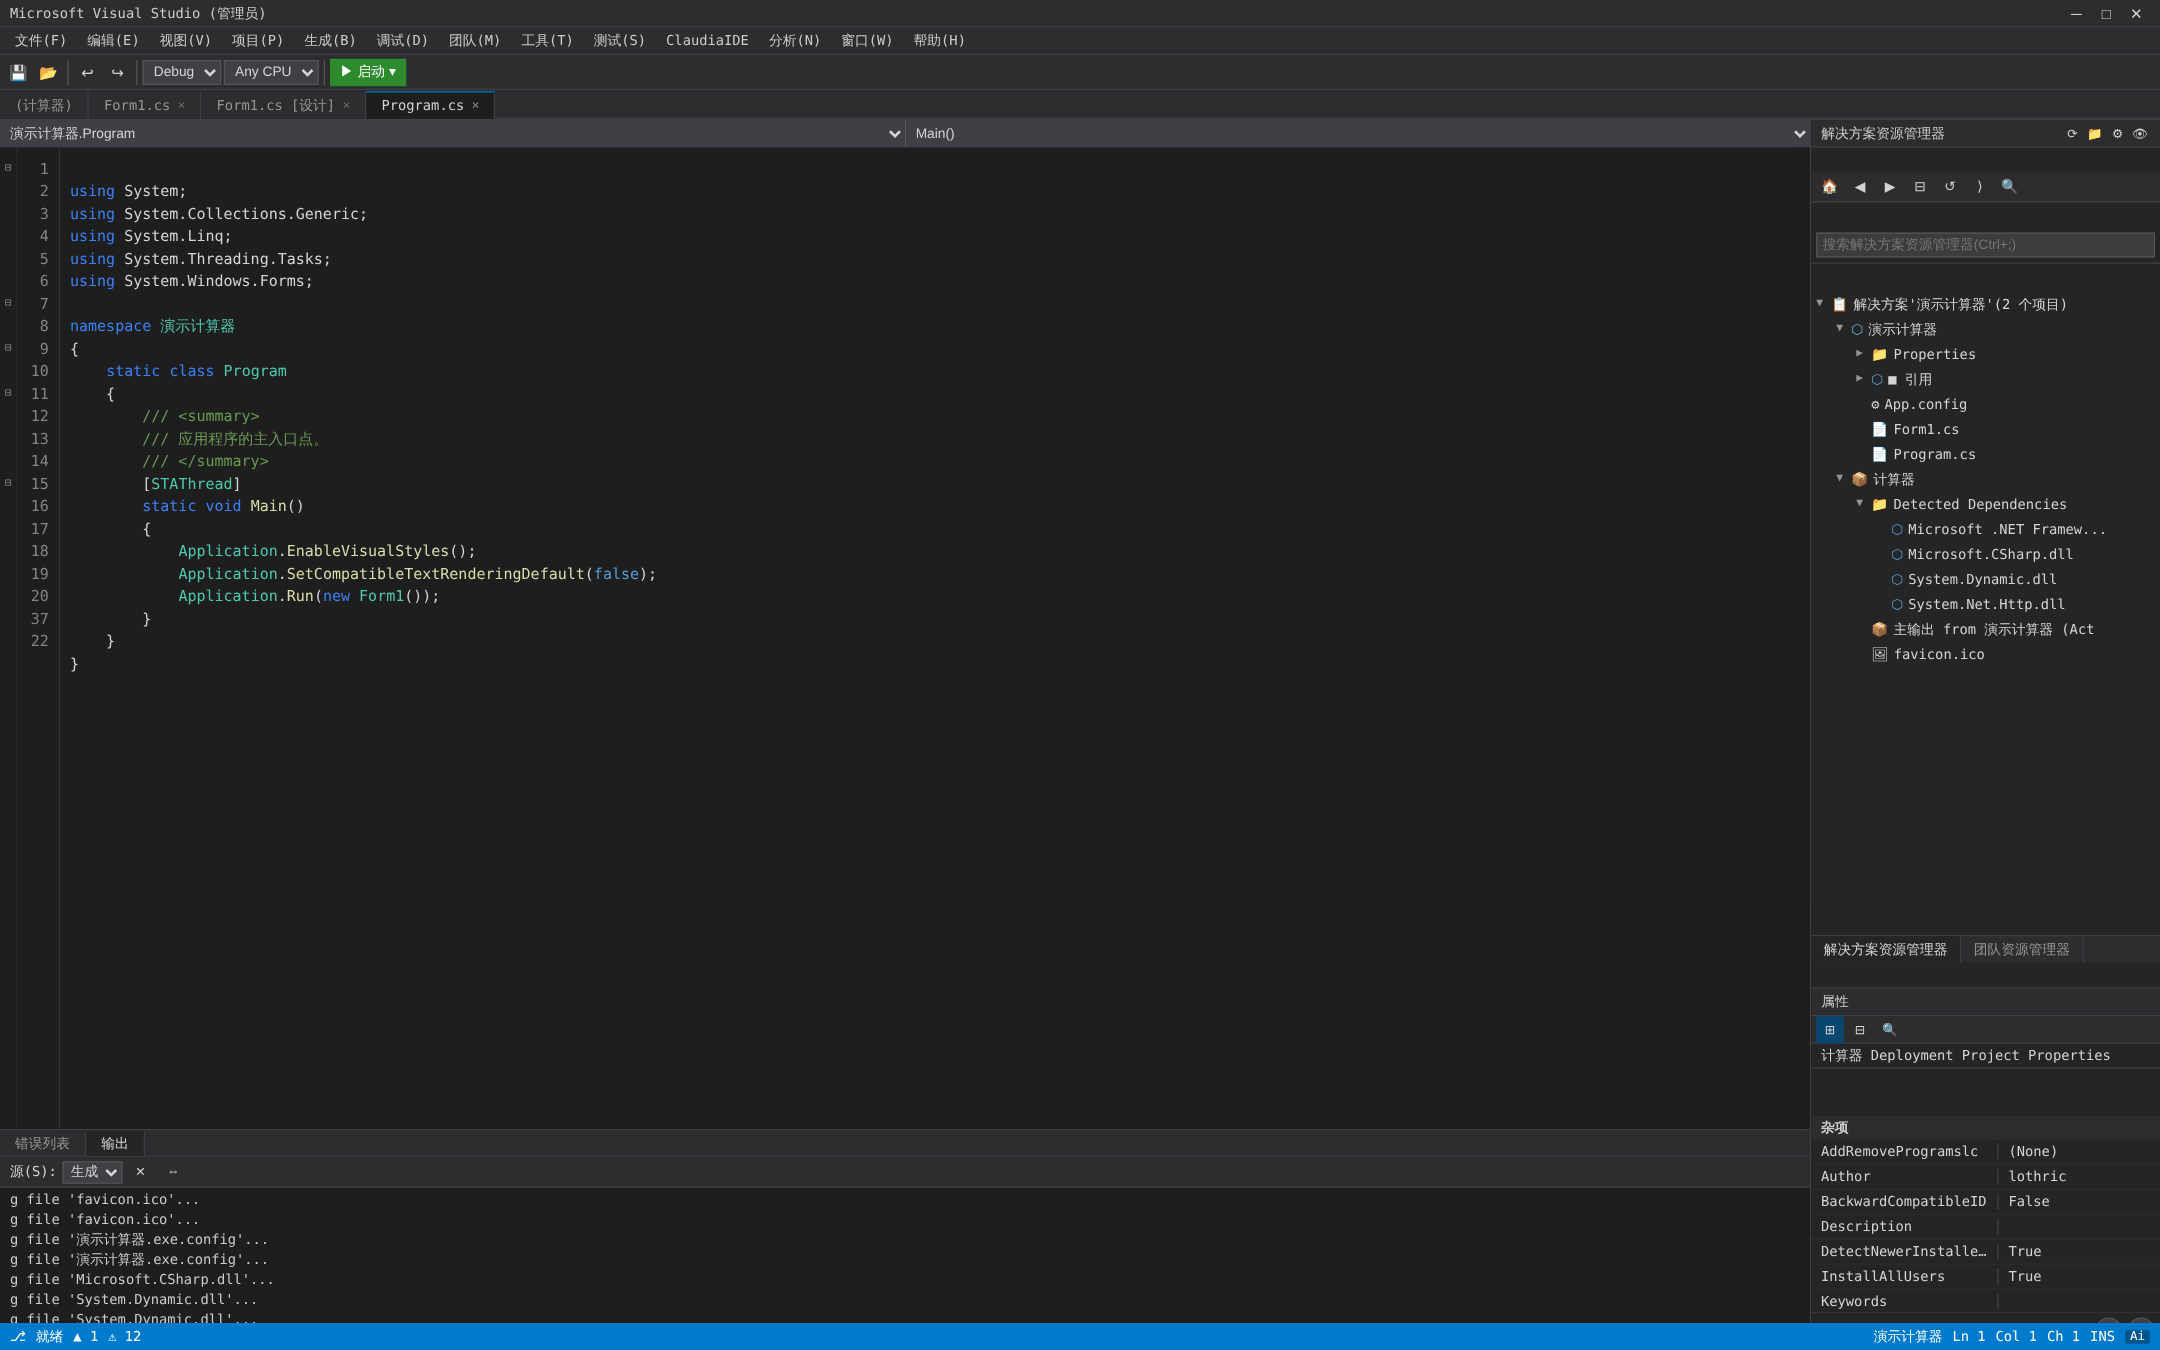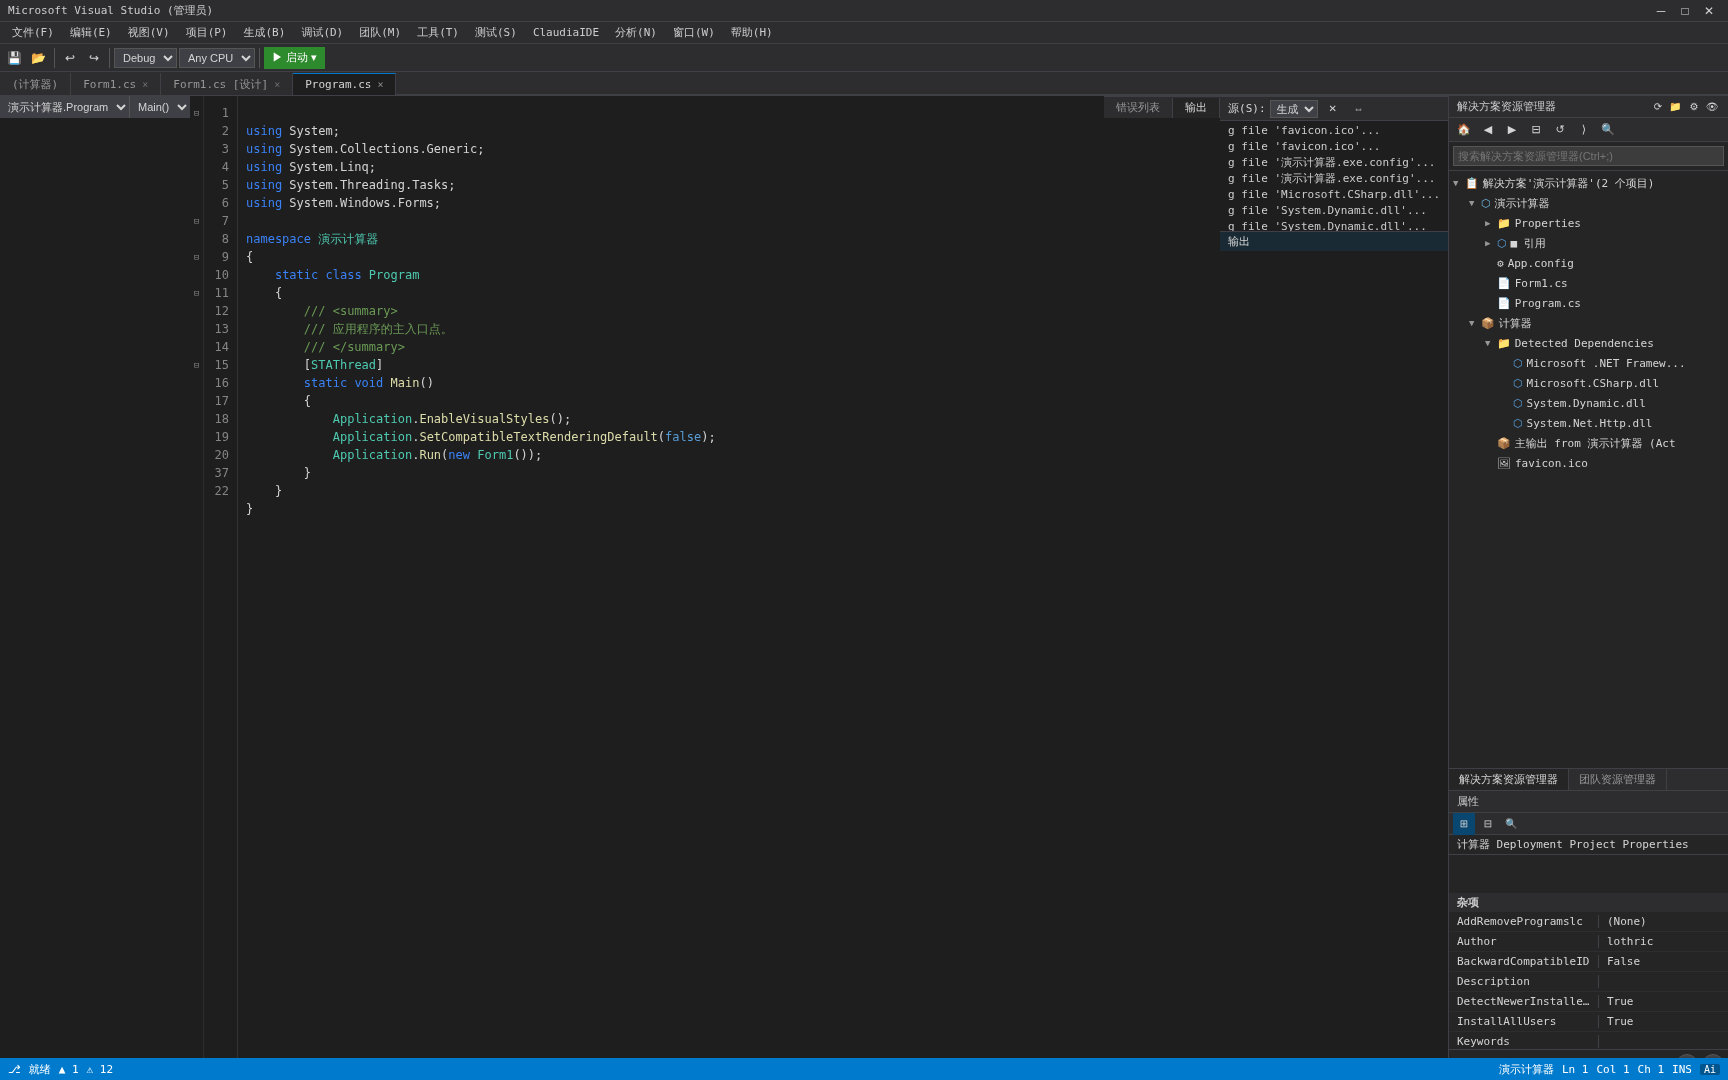--- a/index.html
+++ b/index.html
@@ -437,21 +437,21 @@
   </div>
   <div class="tab active">
     <span>Program.cs</span>
     <span class="tab-close">×</span>
   </div>
   <div style="flex:1; border-bottom:1px solid #3f3f46;"></div>
 </div>
 
 <div id="main-layout" style="display:flex; height:calc(1080px - 22px - 22px - 28px - 24px);">
 
-  <div id="editor-area" style="flex:1; display:flex; flex-direction:row; overflow:hidden; position:relative;">
+  <div id="editor-area" style="flex:1; display:flex; flex-direction:column; overflow:hidden; position:relative;">
 
     <div id="code-nav" style="background:#2d2d30; height:22px; display:flex; align-items:center; border-bottom:1px solid #3f3f46;">
       <select class="nav-dropdown" style="flex:1; background:#3f3f46; border:none; border-right:1px solid #555; color:#d4d4d4; font-size:11px; height:22px; padding:0 4px;">
         <option>演示计算器.Program</option>
       </select>
       <select class="nav-dropdown" style="flex:1; background:#3f3f46; border:none; color:#d4d4d4; font-size:11px; height:22px; padding:0 4px;">
         <option>Main()</option>
       </select>
     </div>
 
@@ -548,21 +548,21 @@
         <div class="output-line">g file '演示计算器.exe.config'...</div>
         <div class="output-line">g file 'Microsoft.CSharp.dll'...</div>
         <div class="output-line">g file 'System.Dynamic.dll'...</div>
         <div class="output-line">g file 'System.Dynamic.dll'...</div>
 
       </div>
       <div style="padding:2px 8px; background:#007acc22; border-top:1px solid #3f3f46; font-size:11px; color:#d4d4d4;">输出</div>
     </div>
   </div>
 
-  <div id="right-panel" style="width:280px; background:#252526; border-left:1px solid #3f3f46; display:flex; flex-direction:column; overflow:hidden;">
+  <div id="right-panel" style="width:280px; background:#252526; border-left:1px solid #3f3f46; display:flex; flex-direction:column; overflow:hidden;gap:20px;">
 
     <div id="solution-explorer-header" style="background:#2d2d30; height:22px; display:flex; align-items:center; padding:0 8px; font-size:11px; color:#cccccc; border-bottom:1px solid #3f3f46; justify-content:space-between;">
       <span>解决方案资源管理器</span>
       <div style="display:flex; gap:2px;">
         <button class="toolbar-btn" style="width:16px; height:16px; font-size:10px;">⟳</button>
         <button class="toolbar-btn" style="width:16px; height:16px; font-size:10px;">📁</button>
         <button class="toolbar-btn" style="width:16px; height:16px; font-size:10px;">⚙</button>
         <button class="toolbar-btn" style="width:16px; height:16px; font-size:10px;">👁</button>
       </div>
     </div>

